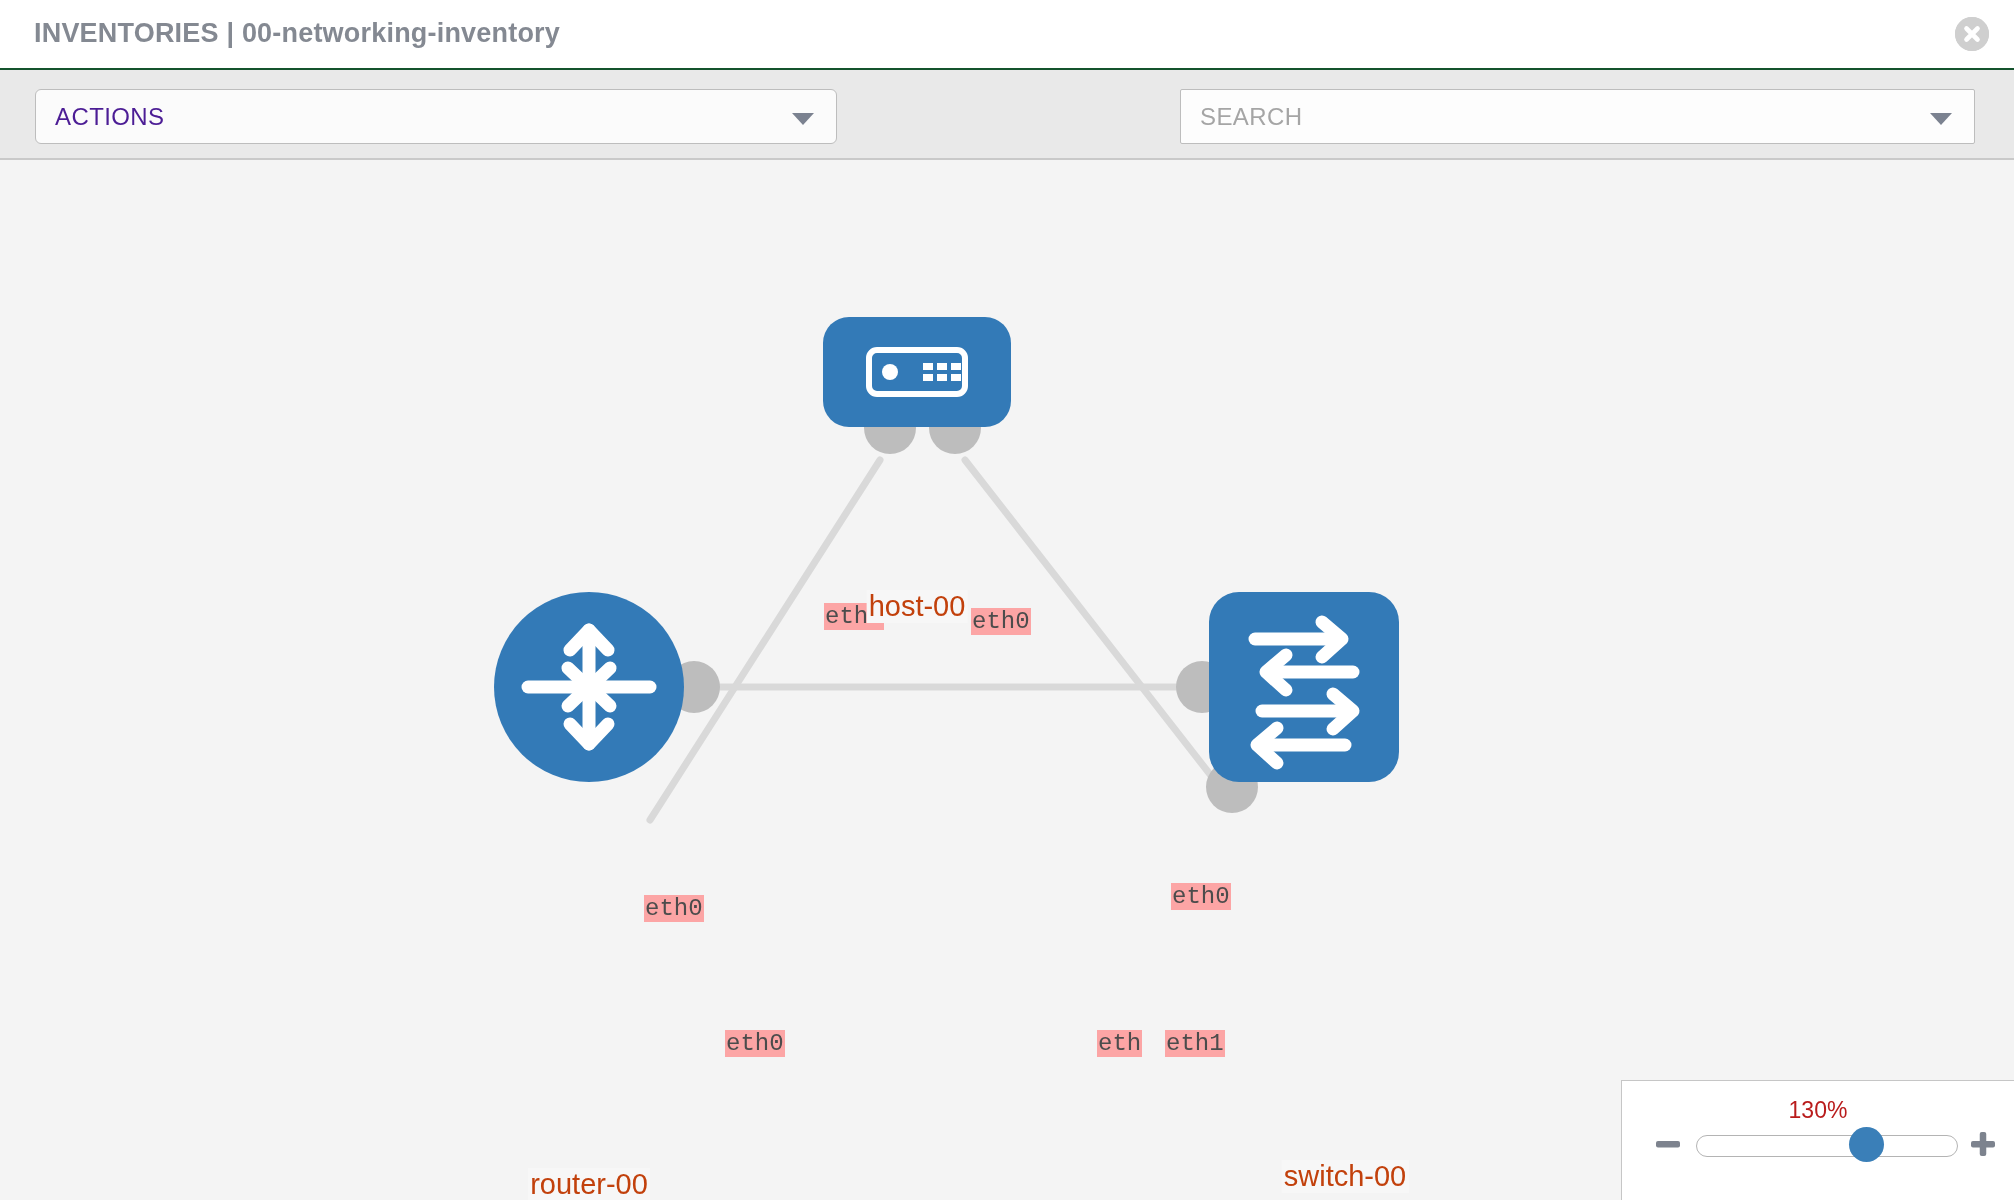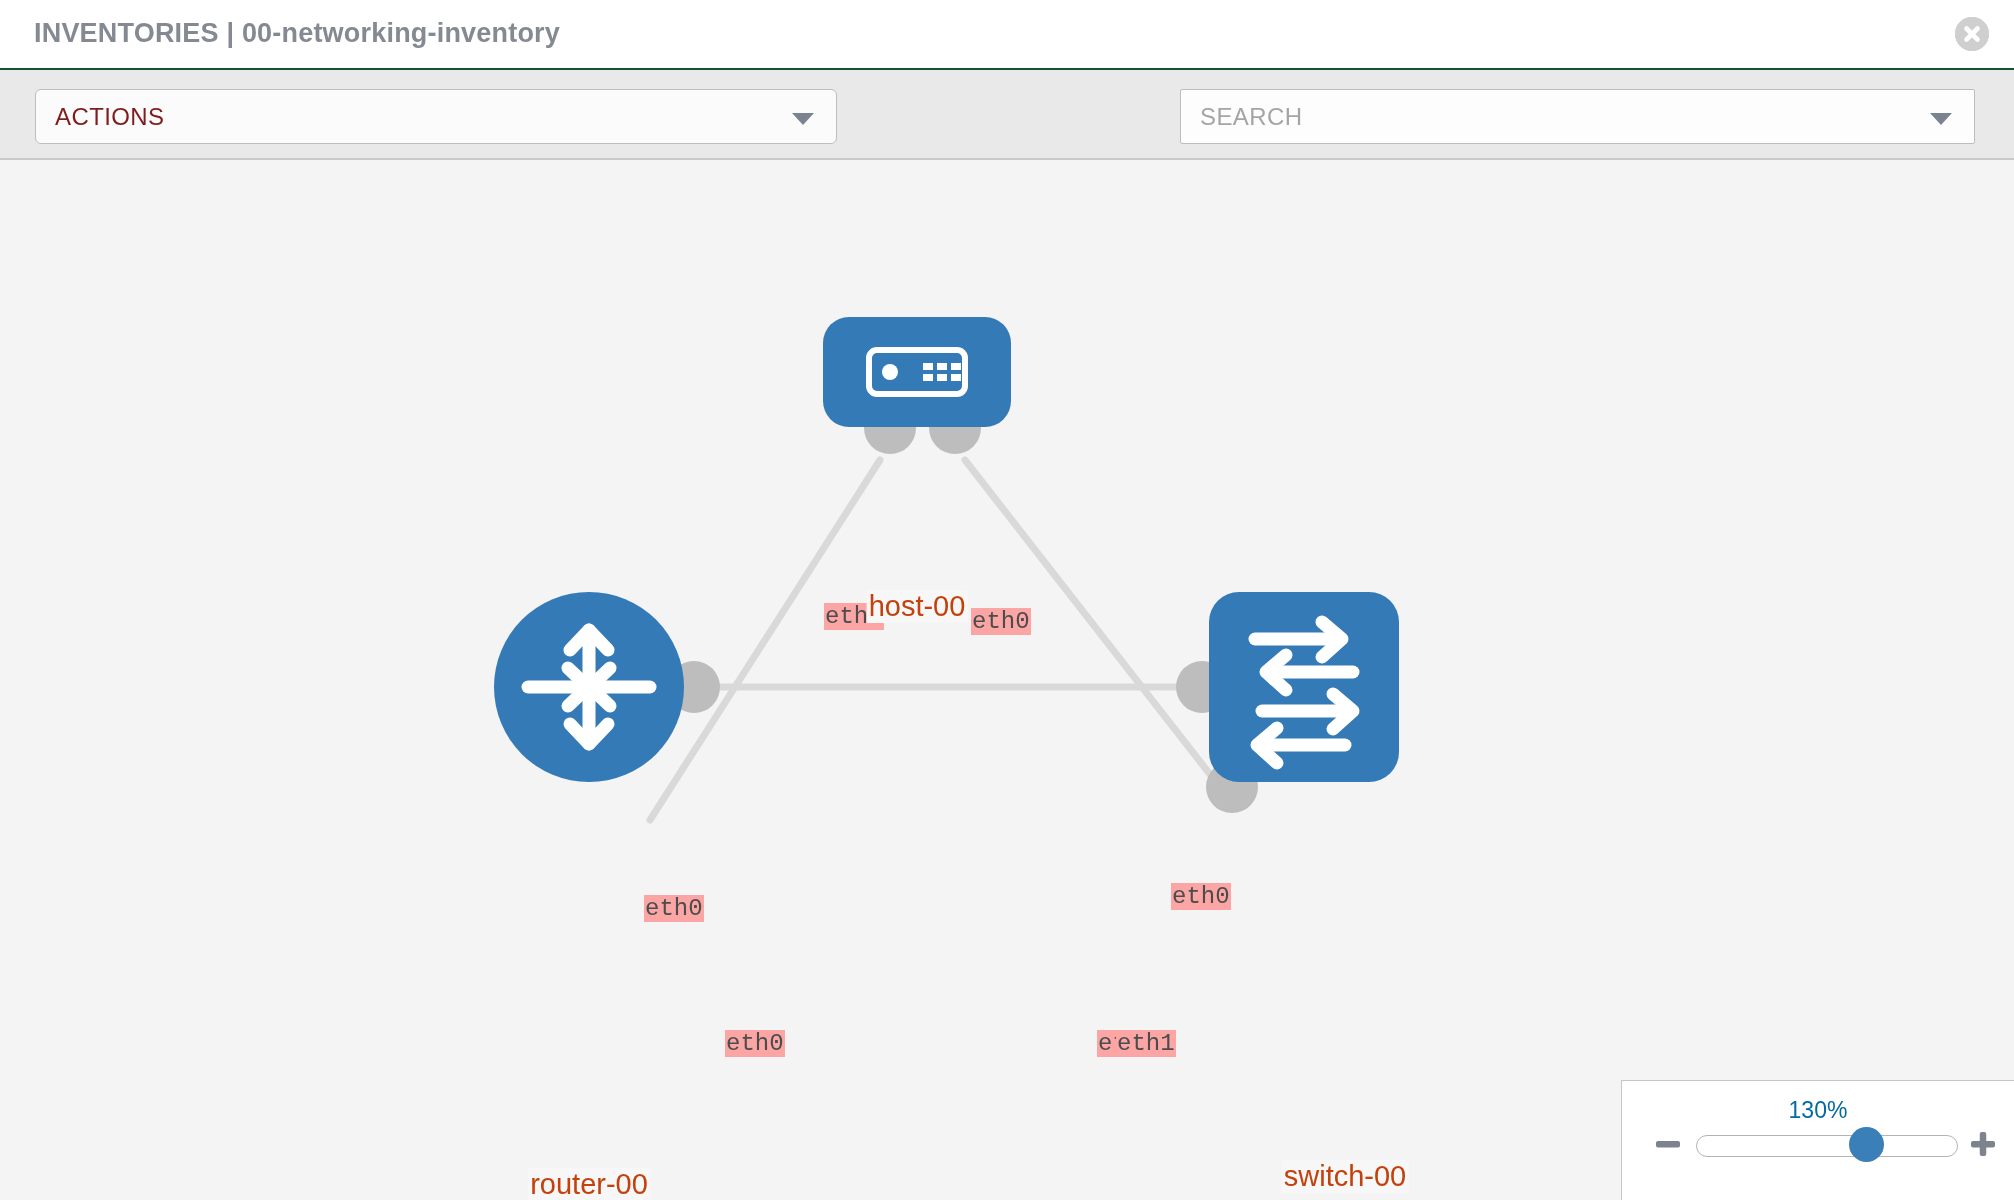--- a/index.html
+++ b/index.html
@@ -72,21 +72,21 @@
     border: 1px solid #bdbdbd;
     border-radius: 6px;
     box-sizing: border-box;
     cursor: pointer;
   }
   .actions-select .label {
     position: absolute;
     left: 19px;
     top: 13px;
     font-size: 24px;
-    color: #7f1d1d;
+    color: #4c1d95;
     letter-spacing: .4px;
   }
   .caret {
     position: absolute;
     right: 22px;
     top: 23px;
     width: 0; height: 0;
     border-left: 11px solid transparent;
     border-right: 11px solid transparent;
     border-top: 12px solid #7b8290;
@@ -167,21 +167,21 @@
     border-bottom: none;
     box-sizing: border-box;
   }
   .zoom-value {
     position: absolute;
     top: 16px;
     left: 0;
     width: 100%;
     text-align: center;
     font-size: 23px;
-    color: #0369a1;
+    color: #b91c1c;
   }
   .zoom-minus, .zoom-plus {
     position: absolute;
     top: 48px;
     width: 30px;
     height: 30px;
     cursor: pointer;
   }
   .zoom-minus { left: 31px; }
   .zoom-plus  { right: 16px; }
@@ -325,21 +325,21 @@
         </g>
       </g>
     </svg>
 
     <div class="iface-label" style="left:824px; top:443px;">eth0</div>
     <div class="iface-label" style="left:971px; top:448px;">eth0</div>
     <div class="iface-label" style="left:644px; top:735px;">eth0</div>
     <div class="iface-label" style="left:1171px; top:723px;">eth0</div>
     <div class="iface-label" style="left:725px; top:870px;">eth0</div>
     <div class="iface-label" style="left:1097px; top:870px;">eth</div>
-    <div class="iface-label" style="left:1116px; top:870px;">eth1</div>
+    <div class="iface-label" style="left:1165px; top:870px;">eth1</div>
 
     <div class="node-label" style="left:917px; top:430px;">host-00</div>
     <div class="node-label" style="left:589px; top:1000px;margin-top:8px;">router-00</div>
     <div class="node-label" style="left:1304px; top:1000px;margin-left:41px;">switch-00</div>
 
   </div>
 
   <div class="zoom-panel">
     <div class="zoom-value">130%</div>
 

